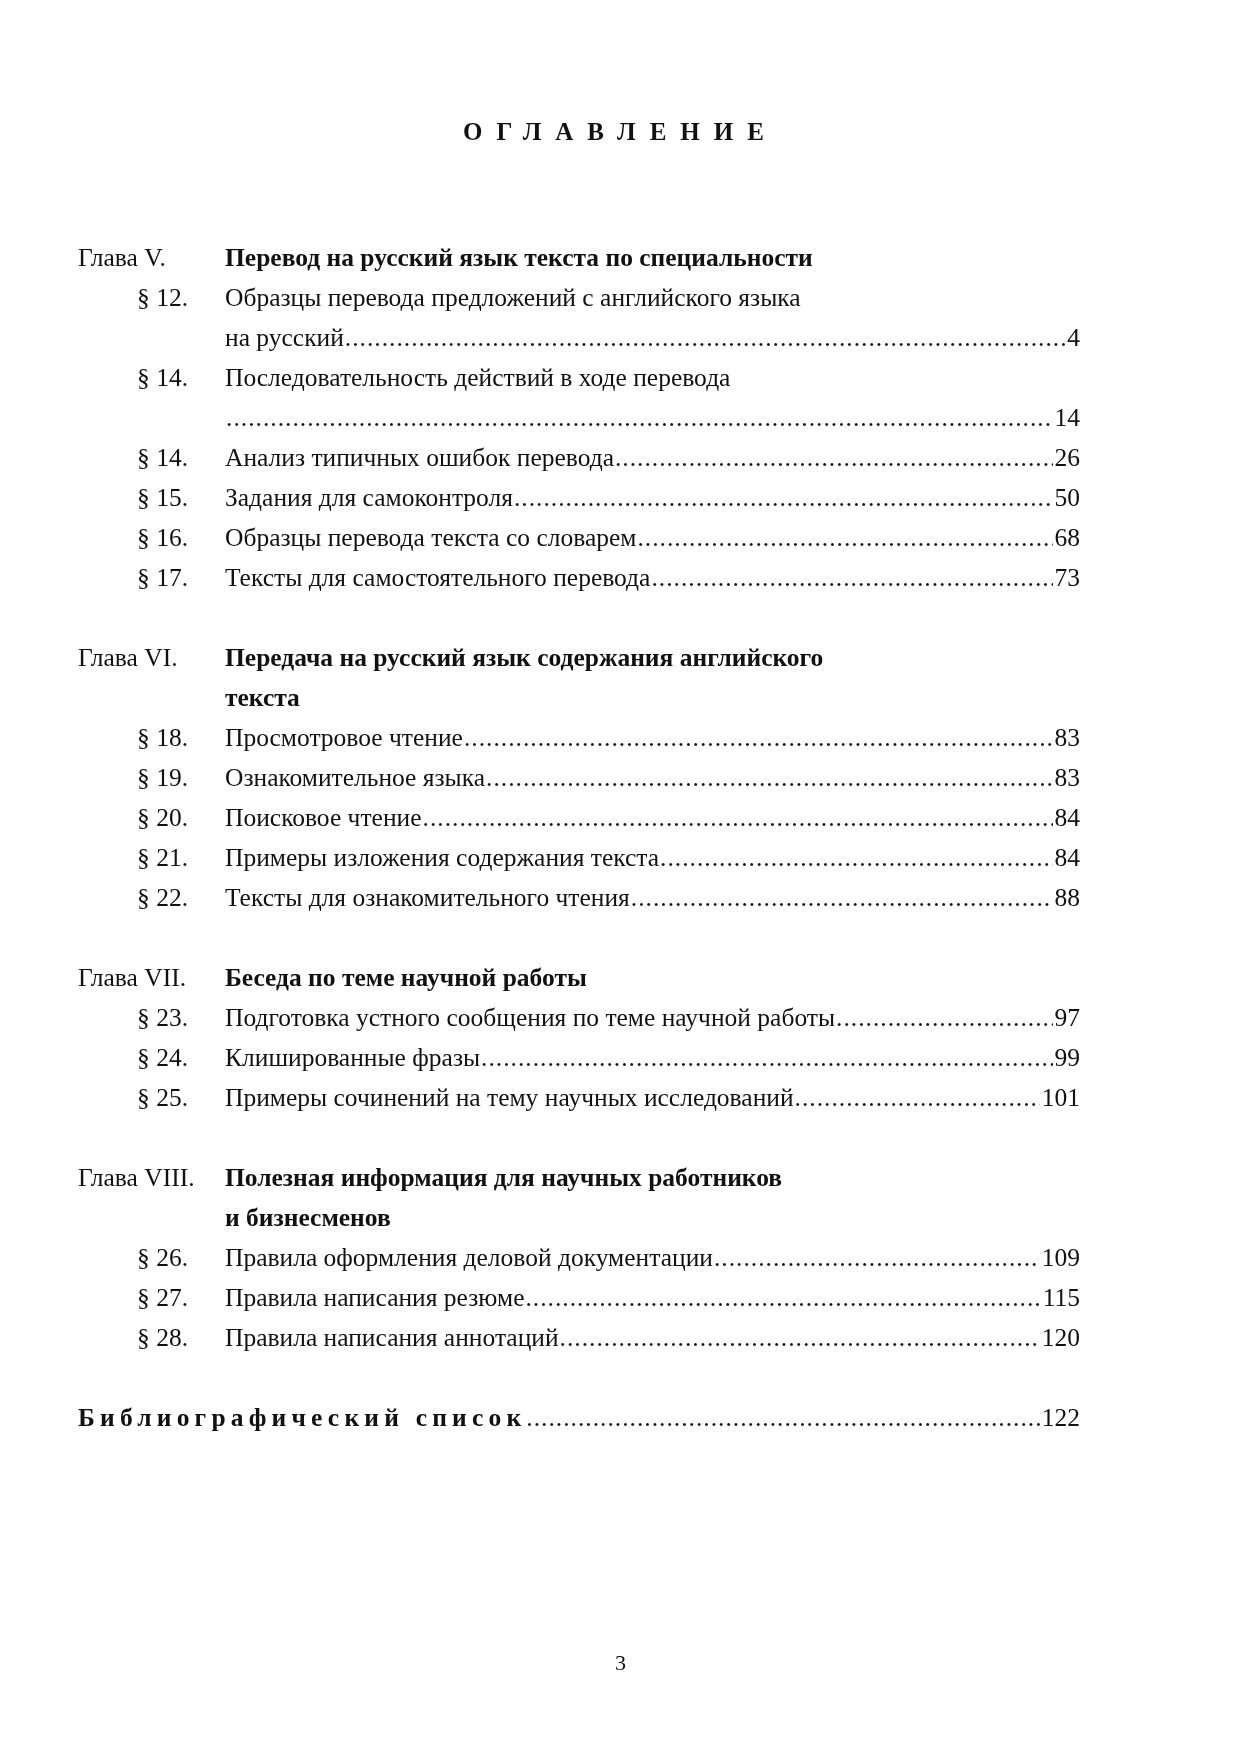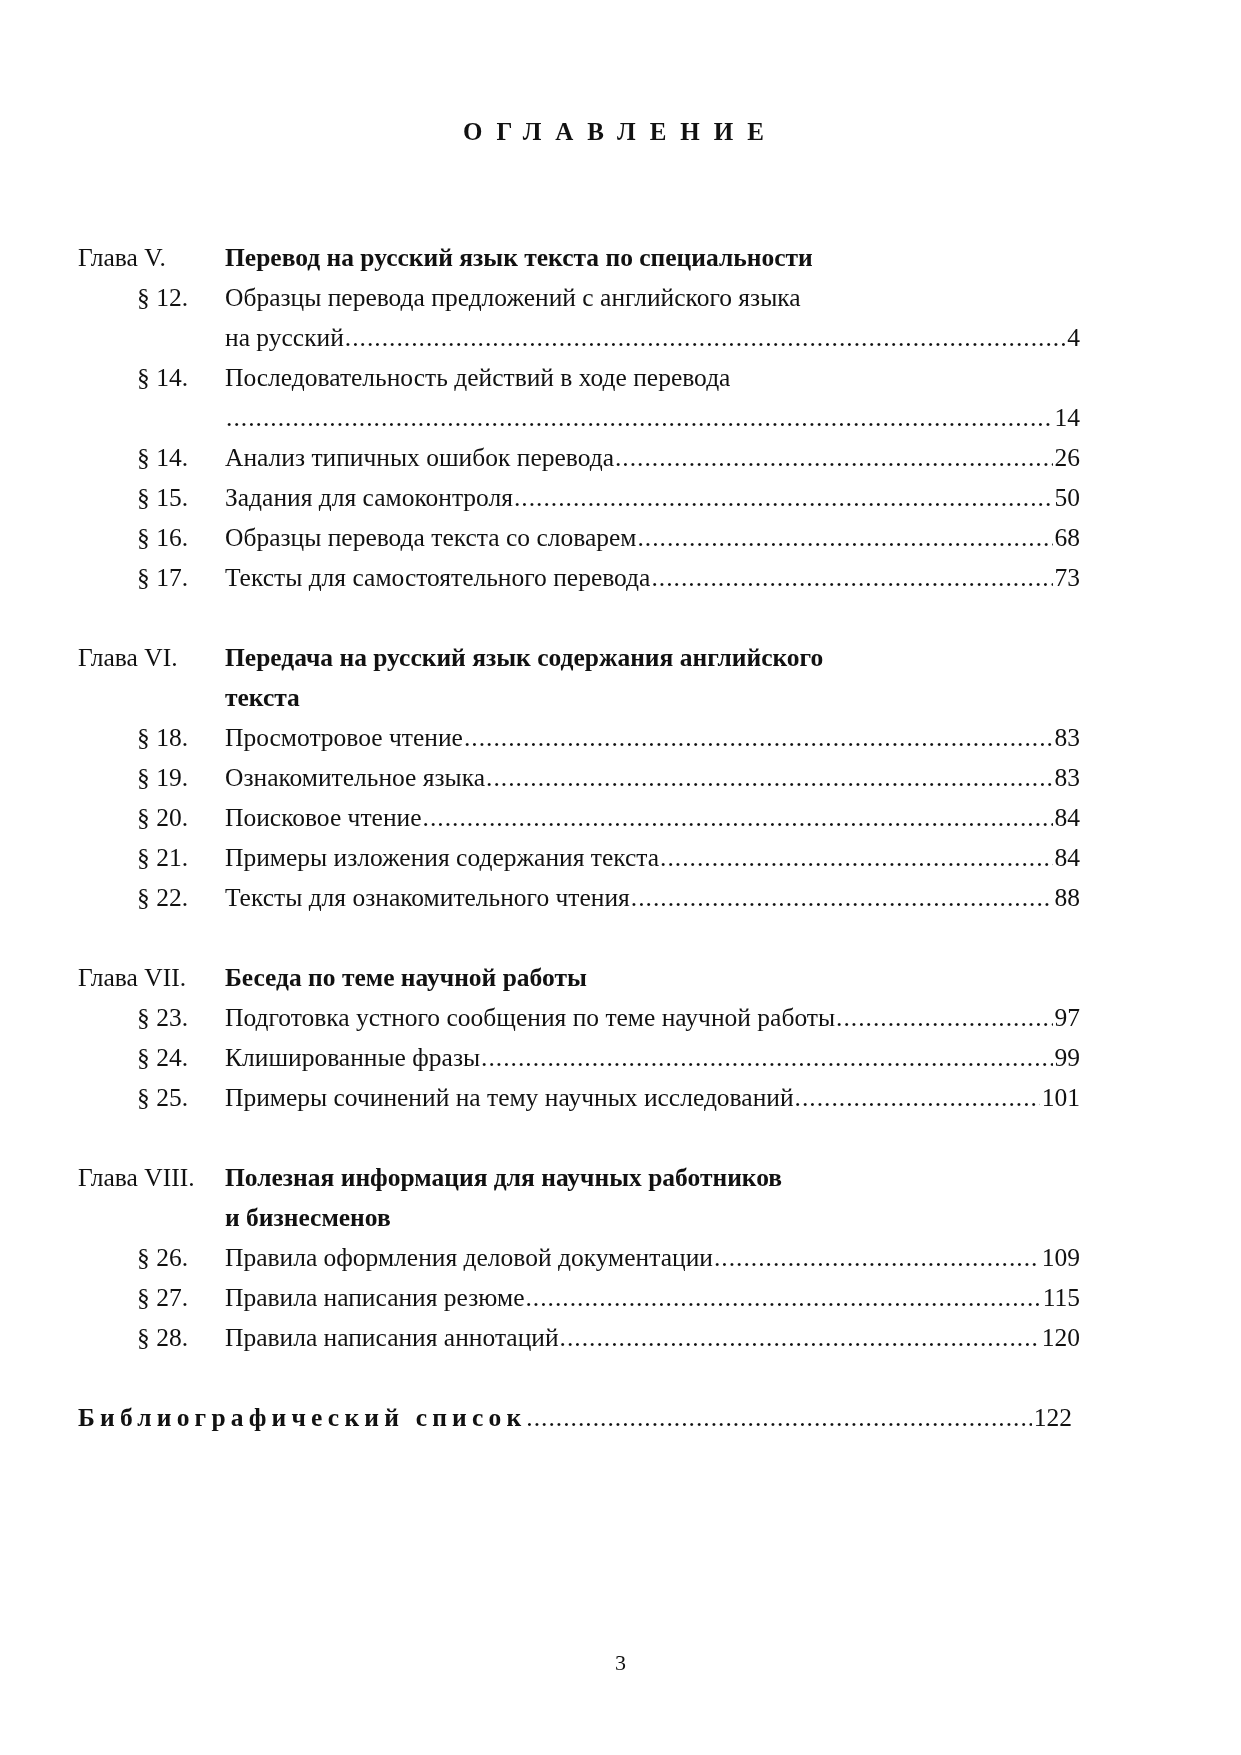--- a/index.html
+++ b/index.html
@@ -13,21 +13,21 @@
   .gap-lg { height: 40px; }
   .chap-label { position: absolute; left: 0; top: 0; font-weight: normal; }
   .chap-title { position: absolute; left: 147px; top: 0; font-weight: bold; }
   .sec-label { position: absolute; left: 59px; top: 0; text-align: center; }
   .entry { position: absolute; left: 147px; right: 0; top: 0; display: flex; align-items: baseline; }
   .entry .txt { flex: 0 0 auto; }
   .entry .dots { flex: 1 1 auto; overflow: hidden; white-space: nowrap; margin: 0 2px 0 1px; letter-spacing: 1px; }
   .entry .dots::before { content: "................................................................................................................................................................................................................................................................................"; }
   .entry .pg { flex: 0 0 auto; text-align: right; }
   .plain { position: absolute; left: 147px; top: 0; }
-  .bib { position: absolute; left: 0; right: 8px; top: 0; display: flex; align-items: flex-end; }
+  .bib { position: absolute; left: 0; right: 0; top: 0; display: flex; align-items: flex-end; }
   .bib .txt { font-weight: bold; letter-spacing: 5.2px; flex: 0 0 auto; }
   .bib .dots { flex: 1 1 auto; overflow: hidden; white-space: nowrap; letter-spacing: 1px; margin: 0 2px 0 0; }
   .bib .dots::before { content: "................................................................................................................................................................................................................................................................................"; }
   .bib .pg { flex: 0 0 auto; }
   .page-number { position: absolute; top: 1650px; left: 0; width: 1241px; text-align: center; font-size: 22px; }
 </style>
 </head>
 <body>
 
 <div class="page-title">ОГЛАВЛЕНИЕ</div>

